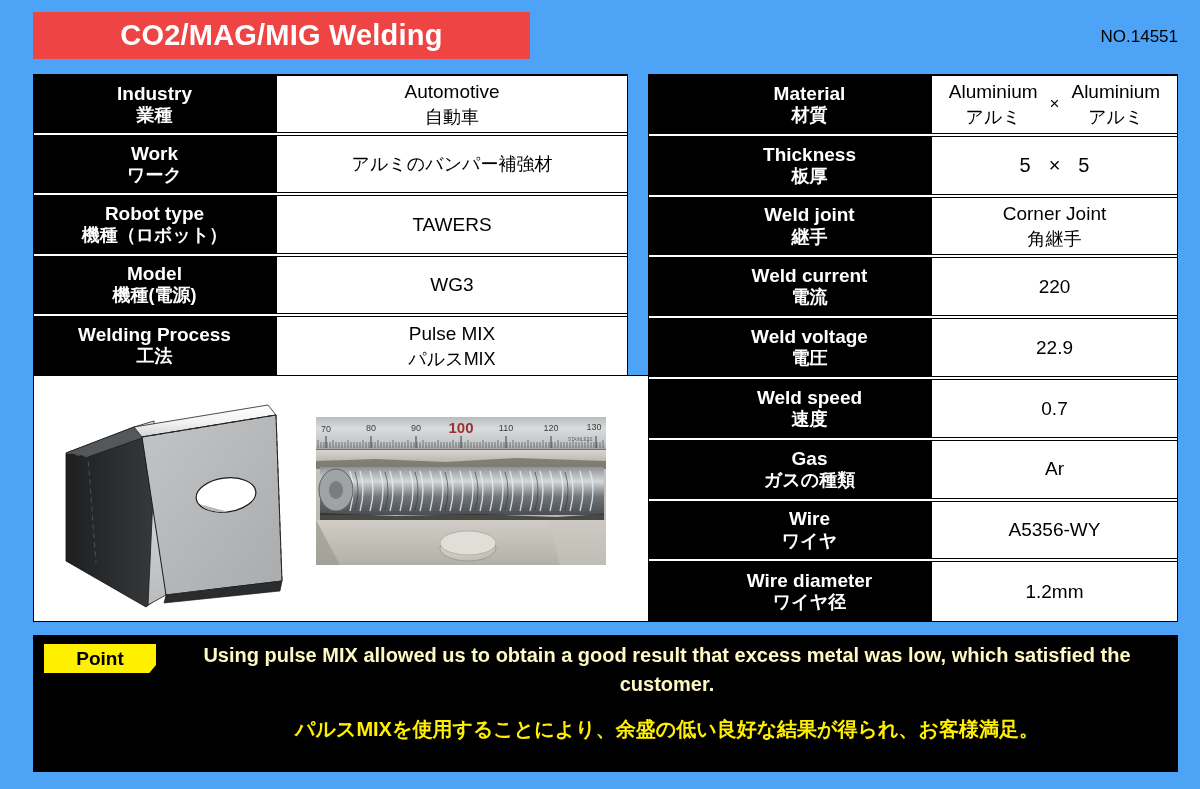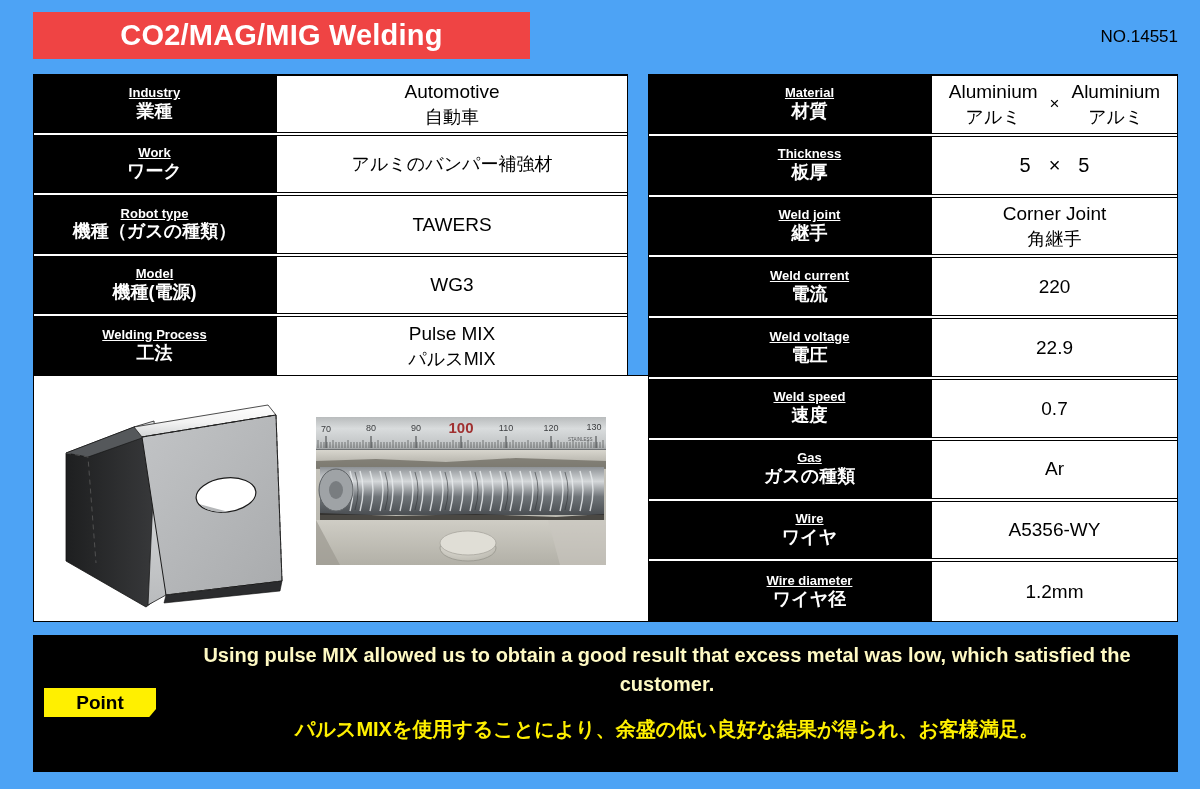--- a/index.html
+++ b/index.html
@@ -52,21 +52,21 @@
     background: #000;
     color: #fff;
     display: flex;
     flex-direction: column;
     align-items: center;
     justify-content: center;
     font-weight: bold;
     line-height: 1.22;
     padding: 2px 4px;
   }
-  .tbl .lbl .en { font-size: 13px; text-decoration: underline; }
+  .tbl .lbl .en { font-size: 19px; }
   .tbl .lbl .jp { font-size: 18px; }
   .tbl .val {
     background: #fff;
     color: #000;
     flex: 1;
     display: flex;
     flex-direction: column;
     align-items: center;
     justify-content: center;
     line-height: 1.35;
@@ -152,21 +152,20 @@
     left: 10px; top: 8px;
     width: 112px; height: 29px;
     background: #FFF000;
     color: #000;
     font-size: 19px;
     font-weight: bold;
     display: flex;
     align-items: center;
     justify-content: center;
     clip-path: polygon(0 0, 100% 0, 100% 72%, 94% 100%, 6% 100%, 0 100%, 0 28%);
-    margin-top: 44px;
     -webkit-clip-path: polygon(0 0, 100% 0, 100% 72%, 94% 100%, 6% 100%, 0 100%, 0 28%);
   }
   #point-en {
     position: absolute;
     left: 148px; top: 5px;
     width: 970px;
     color: #fef9c3;
     font-size: 20px;
     font-weight: bold;
     text-align: center;
@@ -212,21 +211,21 @@
         <span class="jp">ワーク</span>
       </div>
       <div class="val">
         <span class="jp">アルミのバンパー補強材</span>
       </div>
     </div>
 
     <div class="row">
       <div class="lbl">
         <span class="en">Robot type</span>
-        <span class="jp">機種（ガスの種類）</span>
+        <span class="jp">機種（ロボット）</span>
       </div>
       <div class="val">
         <span class="en">TAWERS</span>
       </div>
     </div>
 
     <div class="row">
       <div class="lbl">
         <span class="en">Model</span>
         <span class="jp">機種(電源)</span>

